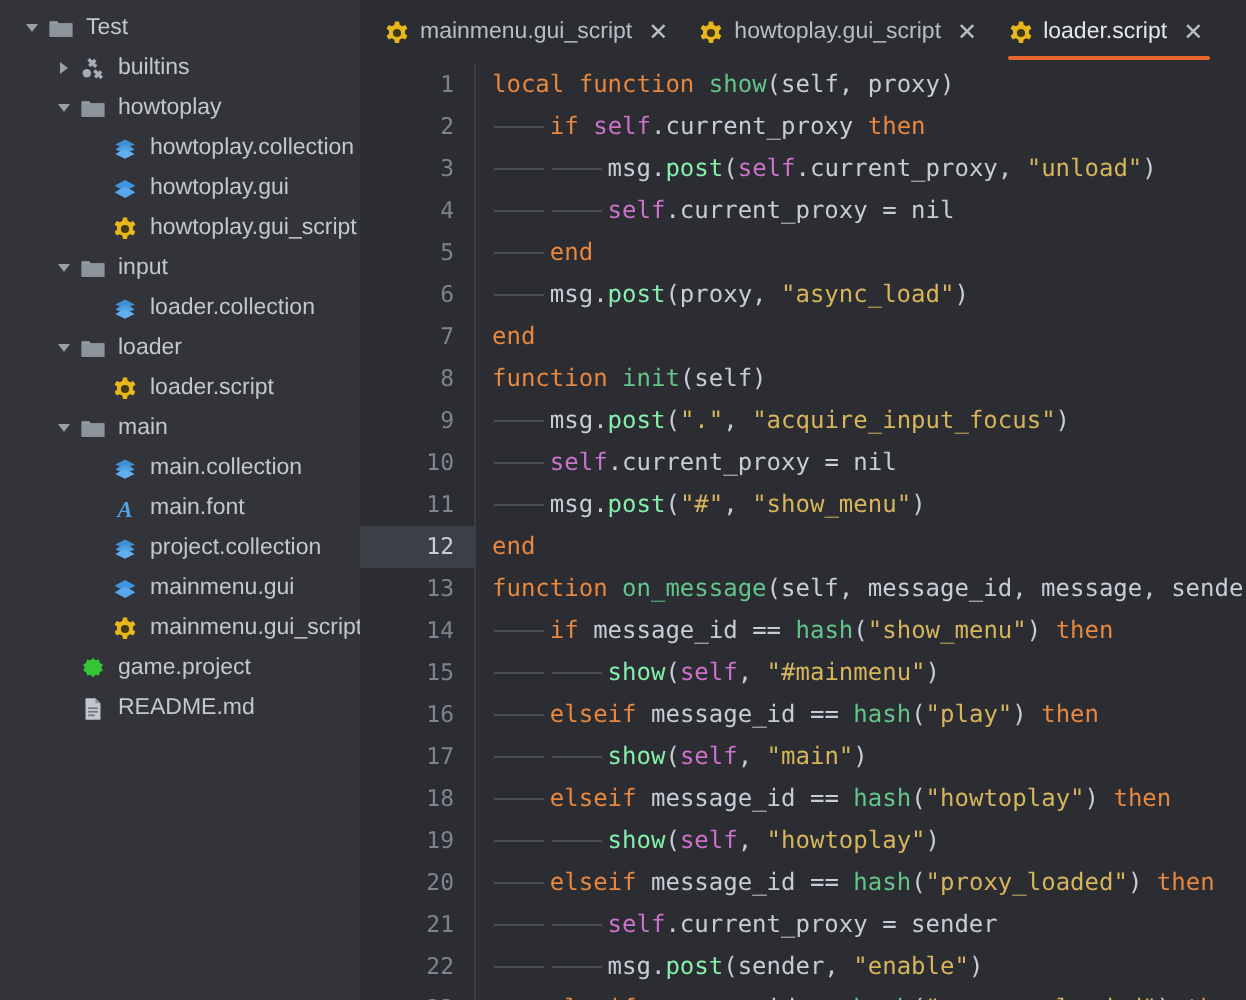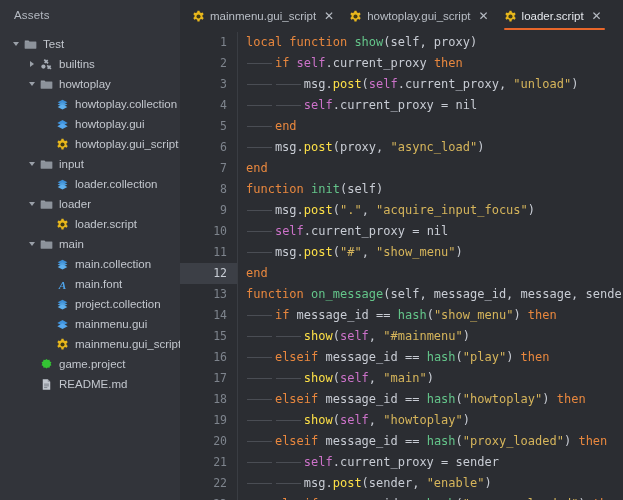--- a/index.html
+++ b/index.html
@@ -171,35 +171,32 @@
   .gdash {
     position: absolute;
     top: 10px; height: 1px;
     width: 22px;
     background: #4a4d54;
   }
 
   
   .k  { color: #e8873e; }  
   .fn { color: #64c58a; }  
-  .mt { color: #fde047; }  
+  .mt { color: #86efac; }  
   .s  { color: #d6b55b; }  
   .id { color: #c8ccd4; }  
   .sf { color: #cc72c9; }  
   .op { color: #c8ccd4; }
 </style>
 </head>
 <body>
 
 <div id="app">
 
   <div id="sidebar">
-    <div id="sidebar-header">
-      <span>Assets</span>
-    </div>
     <div id="tree">
         <div class="tree-row">
           <span class="tw open" style="margin-left: 9px;">
             <i></i>
           </span>
           <span class="ico">
             <svg xmlns="http://www.w3.org/2000/svg" width="13" height="13" viewBox="0 0 16 16">
               <path d="M1 3.2h4.6l1.1 1.3H15v8.3H1z" fill="#9aa0a8"></path>
               <path d="M1 4.6h14v8.2H1z" fill="#8d939b"></path>
             </svg>

